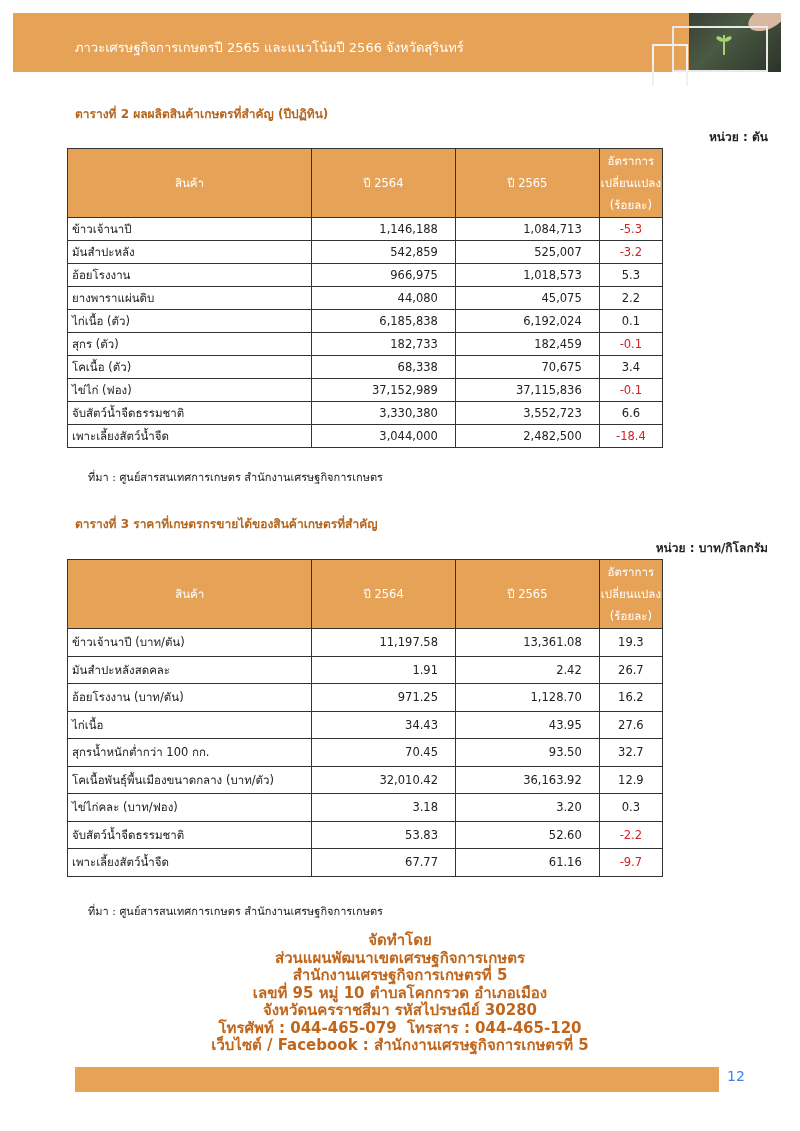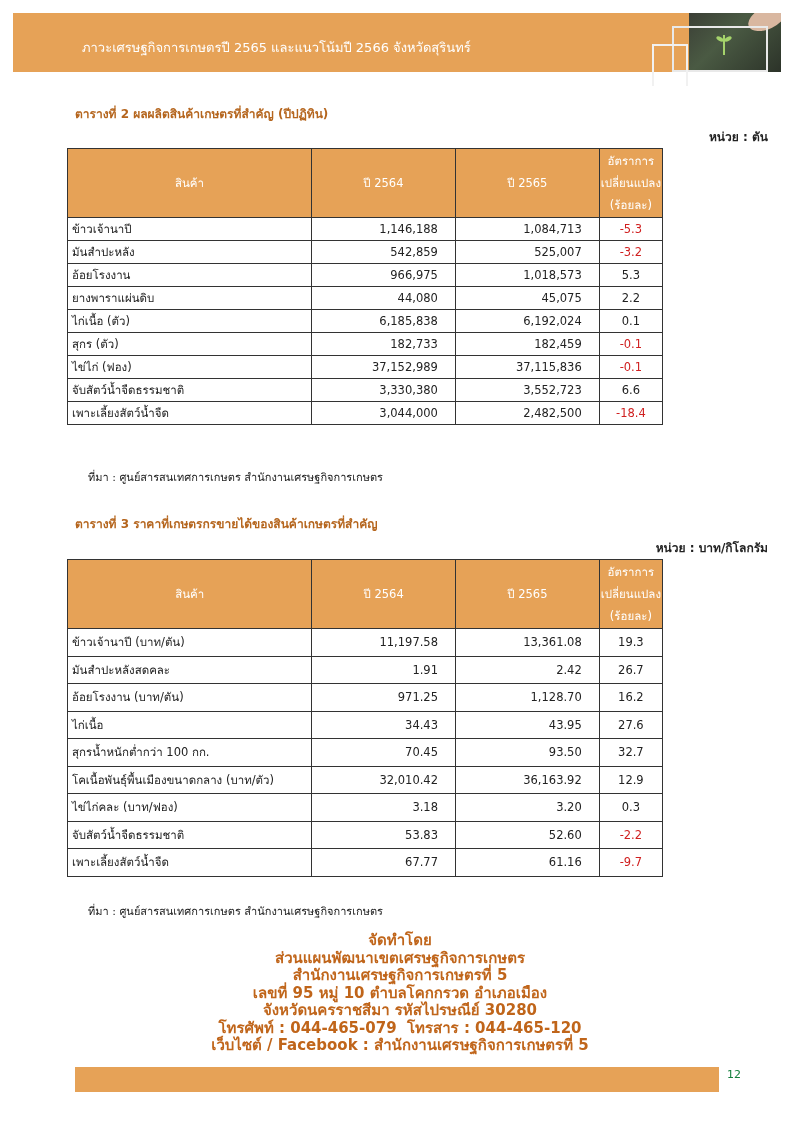--- a/index.html
+++ b/index.html
@@ -1,19 +1,19 @@
 <!DOCTYPE html>
 <html><head>
 <meta charset="utf-8">
 <style>
   html, body { margin:0; padding:0; background:#ffffff; }
   body { width:800px; height:1131px; position:relative; overflow:hidden;
          font-family:"DejaVu Sans", "Liberation Sans", sans-serif; color:#222; }
   .header-band { position:absolute; left:13px; top:13px; width:768px; height:59px; background:#e6a257; }
-  .header-title { position:absolute; left:82px; top:37px; font-size:13px; color:#fff; }
+  .header-title { position:absolute; left:75px; top:37px; font-size:13px; color:#fff; }
   .header-photo { position:absolute; left:689px; top:13px; width:92px; height:59px;
                   background:linear-gradient(135deg,#3b3f36 0%,#4a5a43 40%,#2c3329 100%); overflow:hidden; }
   .header-photo .hand { position:absolute; right:-6px; top:-6px; width:40px; height:22px; background:#d9b7a0; border-radius:50%; transform:rotate(-25deg); }
   .header-photo .sprout { position:absolute; left:34px; top:22px; width:2px; height:20px; background:#a5d36b; }
   .header-photo .leaf1 { position:absolute; left:27px; top:24px; width:8px; height:4px; background:#a5d36b; border-radius:50%; transform:rotate(30deg); }
   .header-photo .leaf2 { position:absolute; left:35px; top:24px; width:8px; height:4px; background:#a5d36b; border-radius:50%; transform:rotate(-30deg); }
   .frame2 { position:absolute; left:652px; top:44px; width:32px; height:40px; border:2px solid #f1f1f1; border-bottom:none; }
   .frame1b { position:absolute; left:672px; top:26px; width:96px; height:46px; border:2px solid #e9e9e9; box-sizing:border-box; }
 
   .section-title { position:absolute; left:75px; font-size:12px; color:#b5651d; font-weight:bold; }
@@ -23,21 +23,21 @@
   table.data th.rate { line-height:22px; }
   table.data td { border:1px solid #333; height:22px; padding:0 4px; }
   table.data td.name { text-align:left; width:242px; }
   table.data td.num { text-align:right; width:124px; padding-right:17px; }
   table.data td.pct { text-align:center;margin-top:28px; }
   table.data td.neg { color:#d02020; }
   table.t3 td { height:26.5px; }
   .source { position:absolute; left:88px; font-size:11px; color:#222; }
   .credits { position:absolute; left:0; width:800px; top:932px; text-align:center; color:#c0651a; font-size:15px; line-height:17.5px; font-weight:bold; }
   .footer-band { position:absolute; left:75px; top:1067px; width:644px; height:25px; background:#e6a257; }
-  .page-num { position:absolute; left:727px; top:1068px; font-size:11px; color:#15803d;text-align:right; }
+  .page-num { position:absolute; left:727px; top:1068px; font-size:14px; color:#3b82f6;text-align:right; }
 </style>
 </head>
 <body>
 
 <div class="header-band"></div>
 <div class="header-title">ภาวะเศรษฐกิจการเกษตรปี 2565 และแนวโน้มปี 2566 จังหวัดสุรินทร์</div>
 <div class="header-photo">
   <div class="hand"></div>
   <div class="sprout"></div>
   <div class="leaf1"></div>
@@ -91,20 +91,26 @@
         <td class="num">6,192,024</td>
         <td class="pct">0.1</td>
       </tr>
       <tr>
         <td class="name">สุกร (ตัว)</td>
         <td class="num">182,733</td>
         <td class="num">182,459</td>
         <td class="pct neg">-0.1</td>
       </tr>
       <tr>
+        <td class="name">โคเนื้อ (ตัว)</td>
+        <td class="num">68,338</td>
+        <td class="num">70,675</td>
+        <td class="pct">3.4</td>
+      </tr>
+      <tr>
         <td class="name">ไข่ไก่ (ฟอง)</td>
         <td class="num">37,152,989</td>
         <td class="num">37,115,836</td>
         <td class="pct neg">-0.1</td>
       </tr>
       <tr>
         <td class="name">จับสัตว์น้ำจืดธรรมชาติ</td>
         <td class="num">3,330,380</td>
         <td class="num">3,552,723</td>
         <td class="pct">6.6</td>

